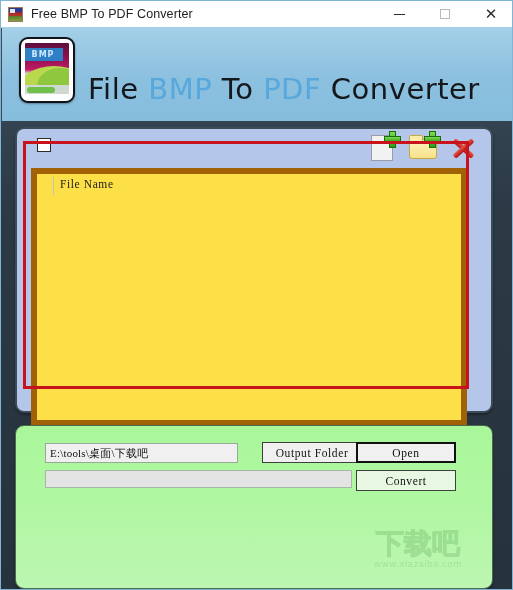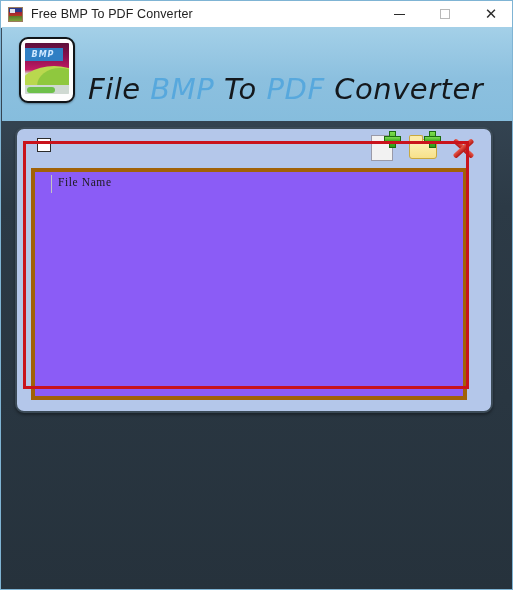--- a/index.html
+++ b/index.html
@@ -42,21 +42,20 @@
     font-size:13px;color:#2b2b2b;
   }
   .winbtn .dash{display:block;width:11px;height:1px;background:#2b2b2b;}
   .winbtn .sq{display:block;width:10px;height:10px;border:1px solid #b9b9b9;box-sizing:border-box;}
   .winbtn .xg{font-size:15px;line-height:15px;font-family:"DejaVu Sans",sans-serif;font-weight:300;}
 
   
   .header{
     position:absolute;left:1px;top:26px;width:511px;height:94px;
     background:linear-gradient(180deg,#a4d0e8 0%, #8cc0df 55%, #86bddd 100%);
-    font-style:italic;
   }
   .logo{
     position:absolute;left:17px;top:10px;width:56px;height:66px;
     background:#fdfdfd;border-radius:9px;
     border:2px solid #101418;
     box-shadow:0 1px 2px rgba(0,0,0,.35);
     box-sizing:border-box;
     padding:4px 4px 7px 4px;
   }
   .logo-inner{
@@ -135,22 +134,22 @@
   .ico-x{position:absolute;left:2px;top:2px;width:28px;height:28px;}
   .ico-x span{
     position:absolute;left:2px;top:12px;width:25px;height:5px;
     background:linear-gradient(180deg,#e85a4a 0%,#b31412 100%);
     border-radius:2px;
   }
   .ico-x span:first-child{transform:rotate(42deg);}
   .ico-x span:last-child{transform:rotate(-42deg);}
 
   .listbox{
-    position:absolute;left:14px;top:39px;width:436px;height:232px;
-    background:#8b5cf6;border:4px solid #a16207;box-sizing:border-box;
+    position:absolute;left:14px;top:39px;width:436px;height:258px;
+    background:#fde047;border:6px solid #a16207;box-sizing:border-box;
   }
   .col-head{
     position:absolute;left:0;top:0;width:100%;height:24px;
   }
   .col-sep{position:absolute;left:16px;top:3px;width:1px;height:18px;background:#c3c3c3;}
   .col-label{
     position:absolute;left:23px;top:4px;font-size:11.5px;color:#1b1b1b;
     font-family:"Liberation Serif",serif;letter-spacing:.6px;
   }
   .empty-msg{
@@ -264,14 +263,28 @@
     <div class="listbox">
       <div class="col-head">
         <span class="col-sep"></span>
         <span class="col-label">File Name</span>
       </div>
     </div>
   </div>
 
   <div class="redbox"></div>
 
+  <div class="greenpanel">
+    <div class="pathbox" title="Output folder">E:\tools\桌面\下载吧</div>
+
+    <div class="progress"></div>
+
+    <div class="btn btn-output">Output Folder</div>
+    <div class="btn btn-open">Open</div>
+    <div class="btn btn-convert">Convert</div>
+
+    <div class="watermark">
+      <div class="wm-cn">下载吧</div>
+      <div class="wm-url">www.xiazaiba.com</div>
+    </div>
+  </div>
 
 </div>
 
 </body></html>

